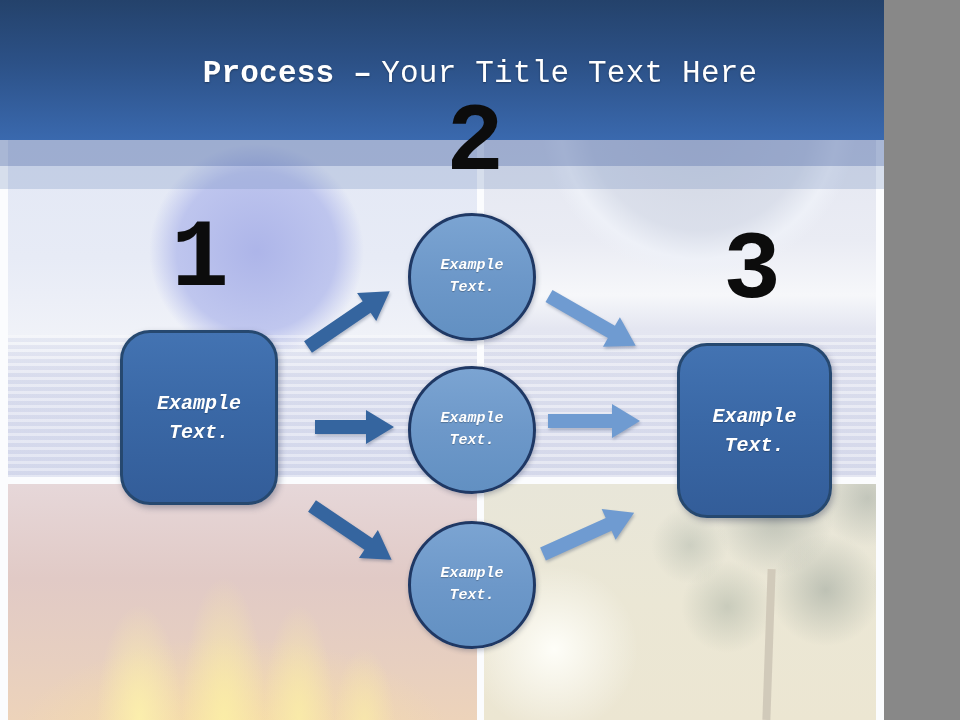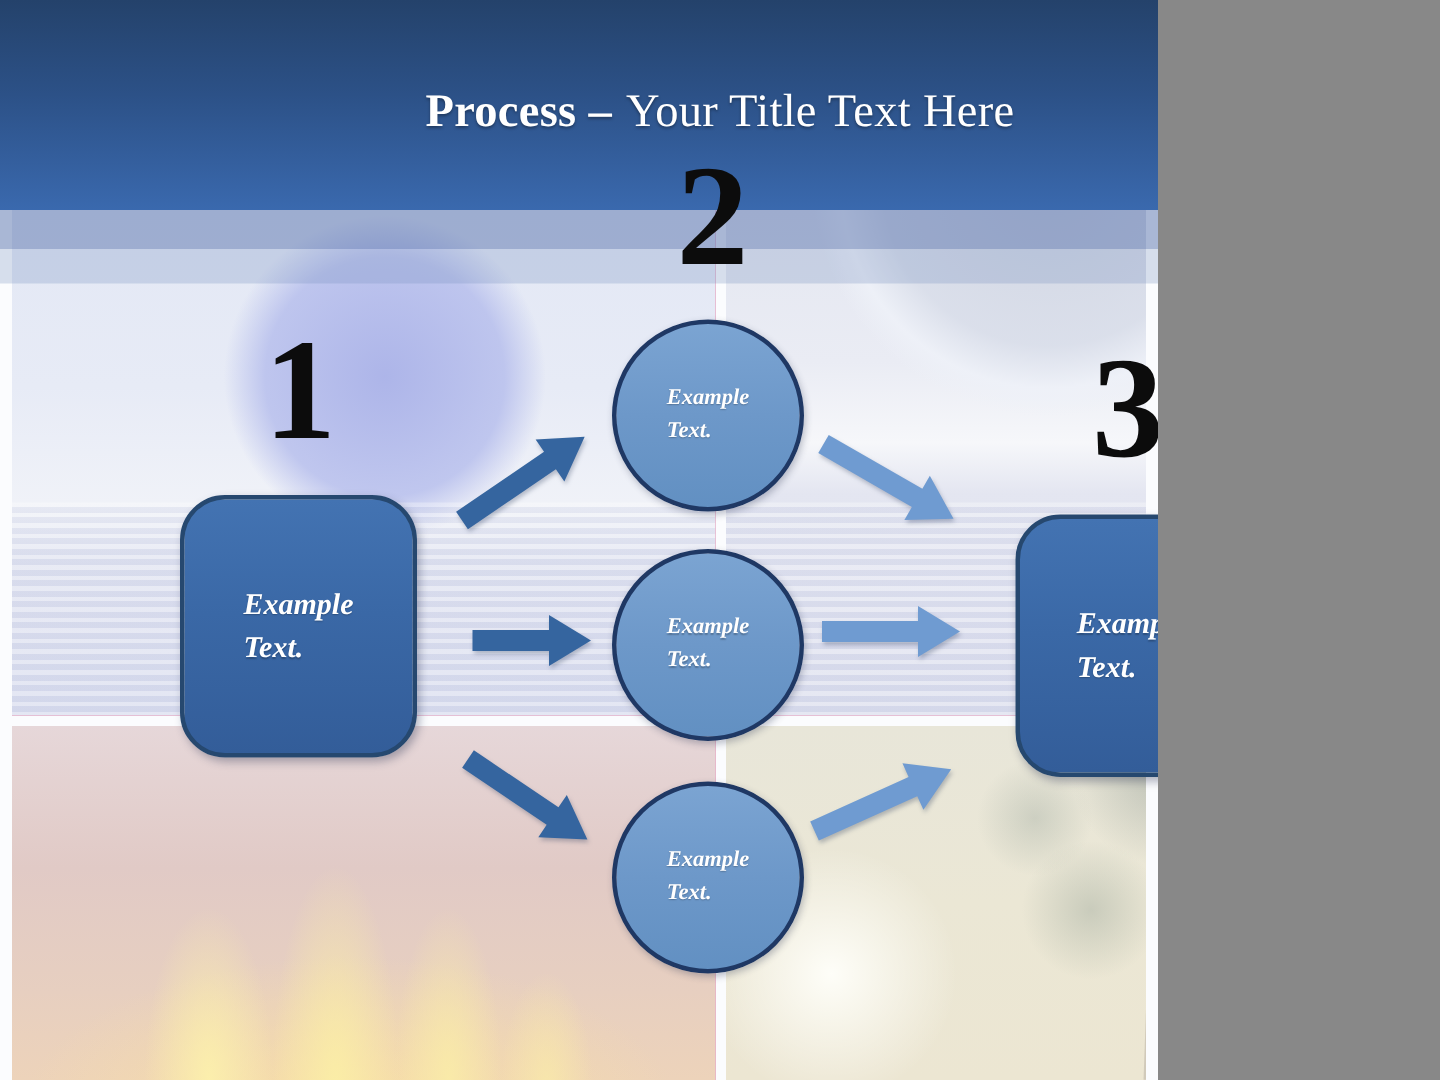--- a/index.html
+++ b/index.html
@@ -1,19 +1,19 @@
 <!DOCTYPE html>
 <html><head>
 <meta charset="utf-8">
 <style>
   html,body{margin:0;padding:0;background:#888;}
   .slide{
-    position:relative;width:772px;height:720px;overflow:hidden;
-    background:#be185d;
-    font-family:Liberation Serif, serif;
+    position:relative;width:884px;height:720px;overflow:hidden;
+    background:#c2410c;
+    font-family:Liberation Mono, monospace;
   }
   
   .photo{position:absolute;inset:0;}
   .quad{position:absolute;overflow:hidden;}
   .q-tl{left:8px;top:140px;width:469px;height:337px;
     background:
       radial-gradient(circle 145px at 53% 33%, rgba(170,178,232,0.95) 0%, rgba(180,188,236,0.8) 55%, rgba(200,208,240,0) 74%),
       linear-gradient(180deg,#e3e8f5 0%,#e7ebf6 35%,#f0f2f8 58%,#dfe2f0 70%,#d8dcee 100%);}
   .q-tr{left:484px;top:140px;width:468px;height:337px;
     background:
@@ -70,21 +70,21 @@
     background:linear-gradient(180deg,#4373b2 0%,#3a68a6 45%,#335d99 100%);
     border:3px solid #26486f;box-shadow:2px 3px 6px rgba(40,50,80,0.35);
     display:flex;align-items:center;justify-content:center;}
   .box-left{left:120px;top:330px;width:152px;height:169px;}
   .box-right{left:677px;top:343px;width:149px;height:169px;}
   .proccircle{position:absolute;width:122px;height:122px;border-radius:50%;
     background:linear-gradient(180deg,#7ba4d2 0%,#6d98c9 50%,#6290c2 100%);
     border:3px solid #1f3864;box-shadow:1px 2px 5px rgba(40,50,80,0.3);
     display:flex;align-items:center;justify-content:center;}
   .circ-top{left:408px;top:213px;} .circ-mid{left:408px;top:366px;} .circ-bot{left:408px;top:521px;}
-  .shape-label{color:#ffffff;font-weight:700;font-style:italic;text-align:left;
+  .shape-label{color:#ffffff;font-weight:700;font-style:italic;text-align:center;
     white-space:pre-line;line-height:1.45;text-shadow:0 1px 1px rgba(0,0,0,0.25);}
   .procbox .shape-label{font-size:20px;}
   .proccircle .shape-label{font-size:15px;}
 </style>
 </head>
 <body>
 
 <div class="slide">
 
   <div class="photo">

